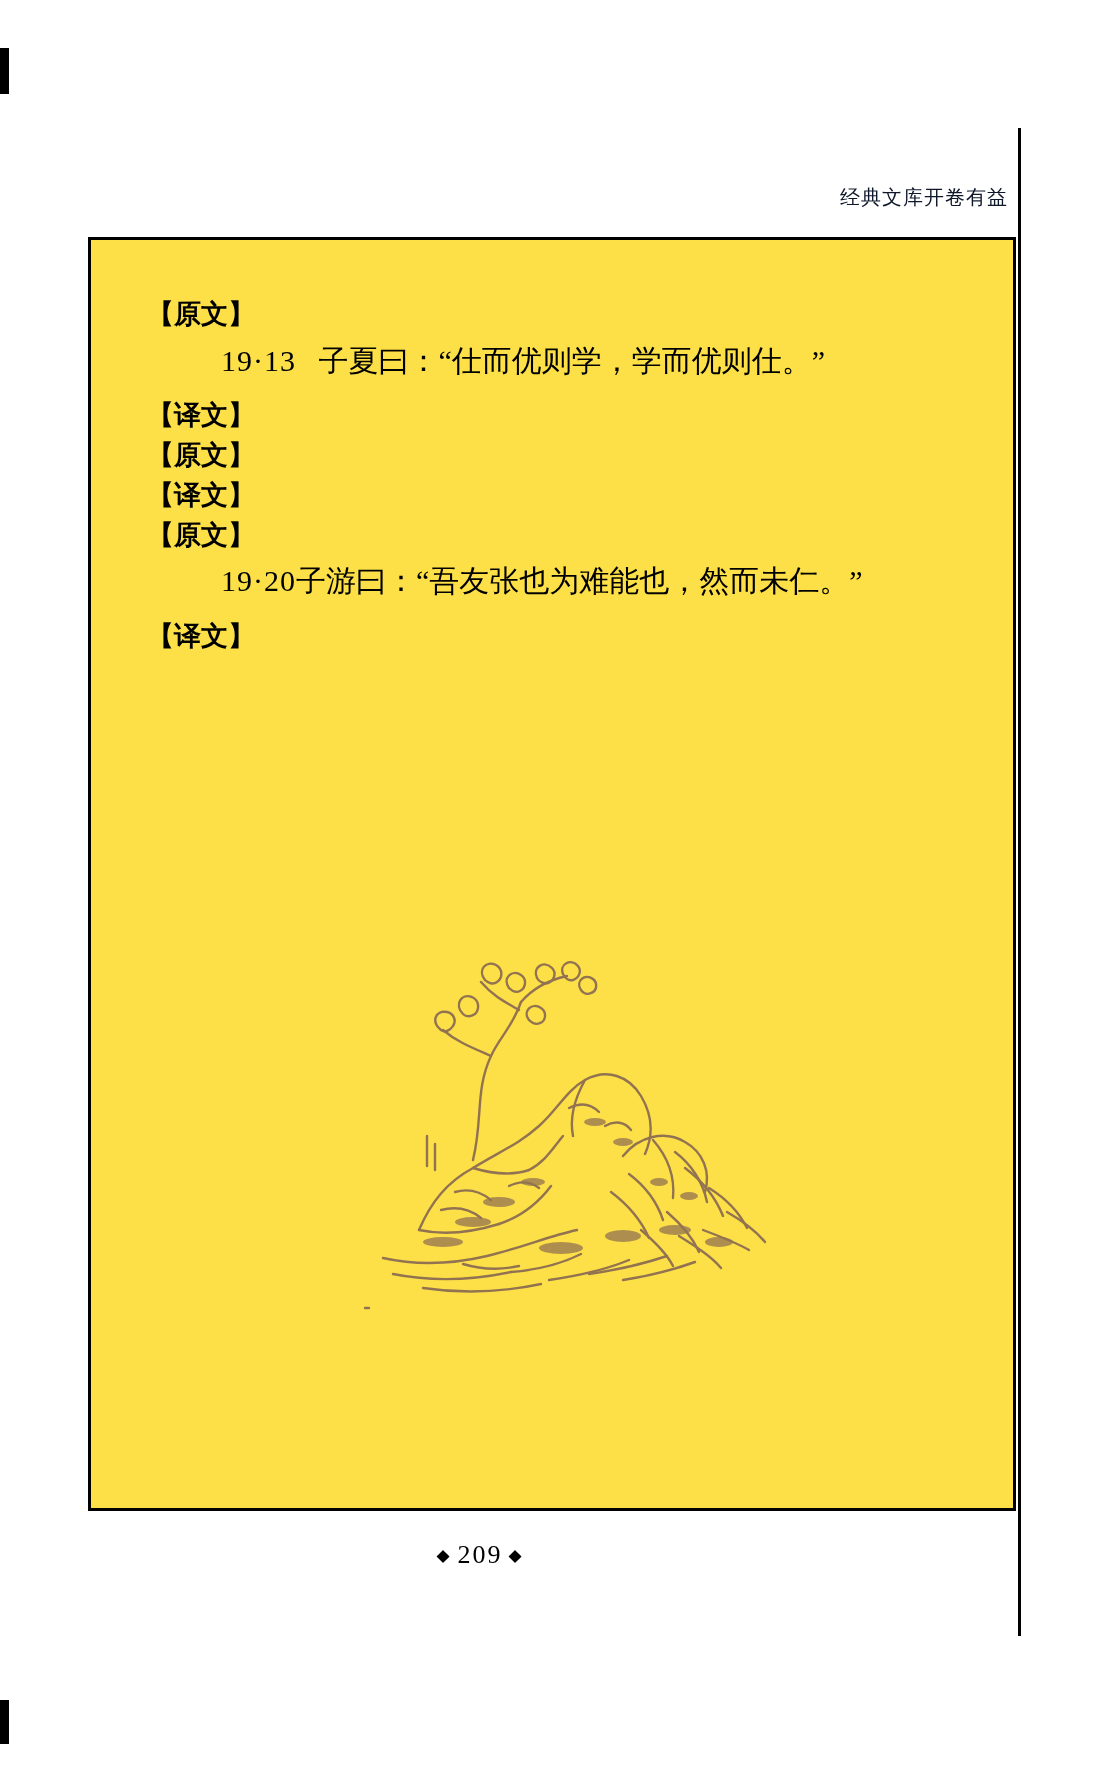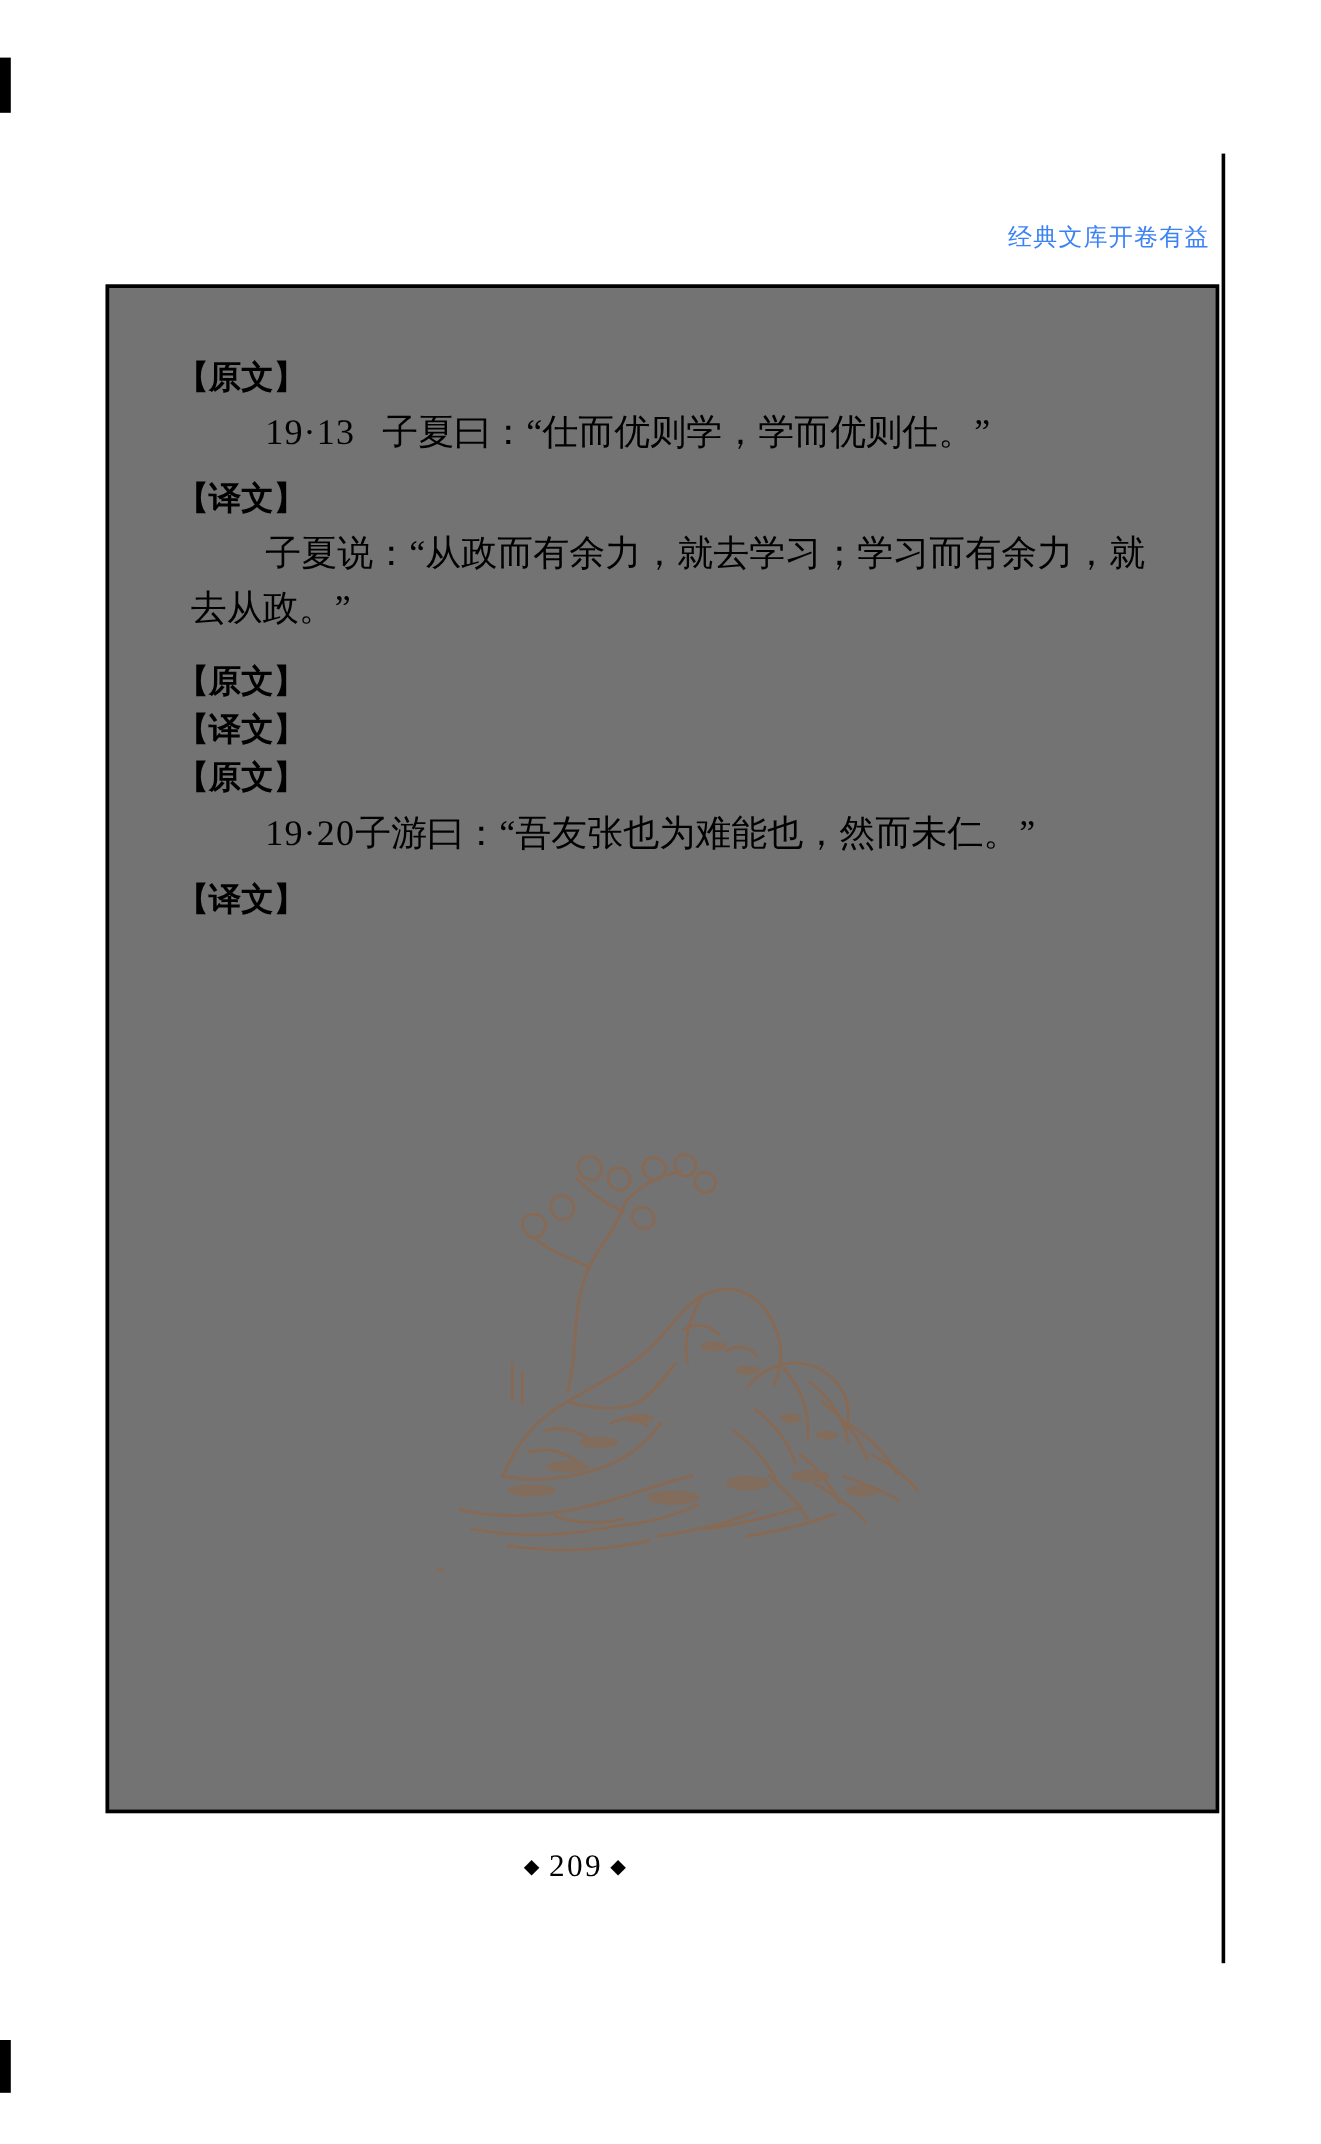--- a/index.html
+++ b/index.html
@@ -43,32 +43,32 @@
     background: #000000;
   }
 
   
   .running-head {
     position: absolute;
     right: 93px;
     top: 184px;
     font-size: 20px;
     letter-spacing: 1px;
-    color: #3b82f6;
+    color: #0f172a;
     white-space: nowrap;
   }
 
   
   .page-block {
     position: absolute;
     left: 88px;
     top: 237px;
     width: 928px;
     height: 1274px;
-    background: #737373;
+    background: #fde047;
     border: 3px solid #000000;
     box-sizing: border-box;
   }
 
   .content {
     position: absolute;
     left: 56px;
     top: 58px;
     right: 56px;
   }
@@ -136,21 +136,20 @@
 
 <div class="running-head">经典文库开卷有益</div>
 
 <div class="page-block">
   <div class="content">
 
     <div class="section-label">【原文】</div>
     <p class="para"><span class="indent"></span><span class="num">19·13</span>&nbsp;&nbsp;&nbsp;<span>子夏曰：“仕而优则学，学而优则仕。”</span></p>
 
     <div class="section-label">【译文】</div>
-    <p class="para gap-after"><span class="indent"></span><span>子夏说：“从政而有余力，就去学习；学习而有余力，就去从政。”</span></p>
 
     <div class="section-label">【原文】</div>
 
     <div class="section-label">【译文】</div>
 
     <div class="section-label">【原文】</div>
     <p class="para"><span class="indent"></span><span class="num">19·20</span><span>子游曰：“吾友张也为难能也，然而未仁。”</span></p>
 
     <div class="section-label">【译文】</div>
 

